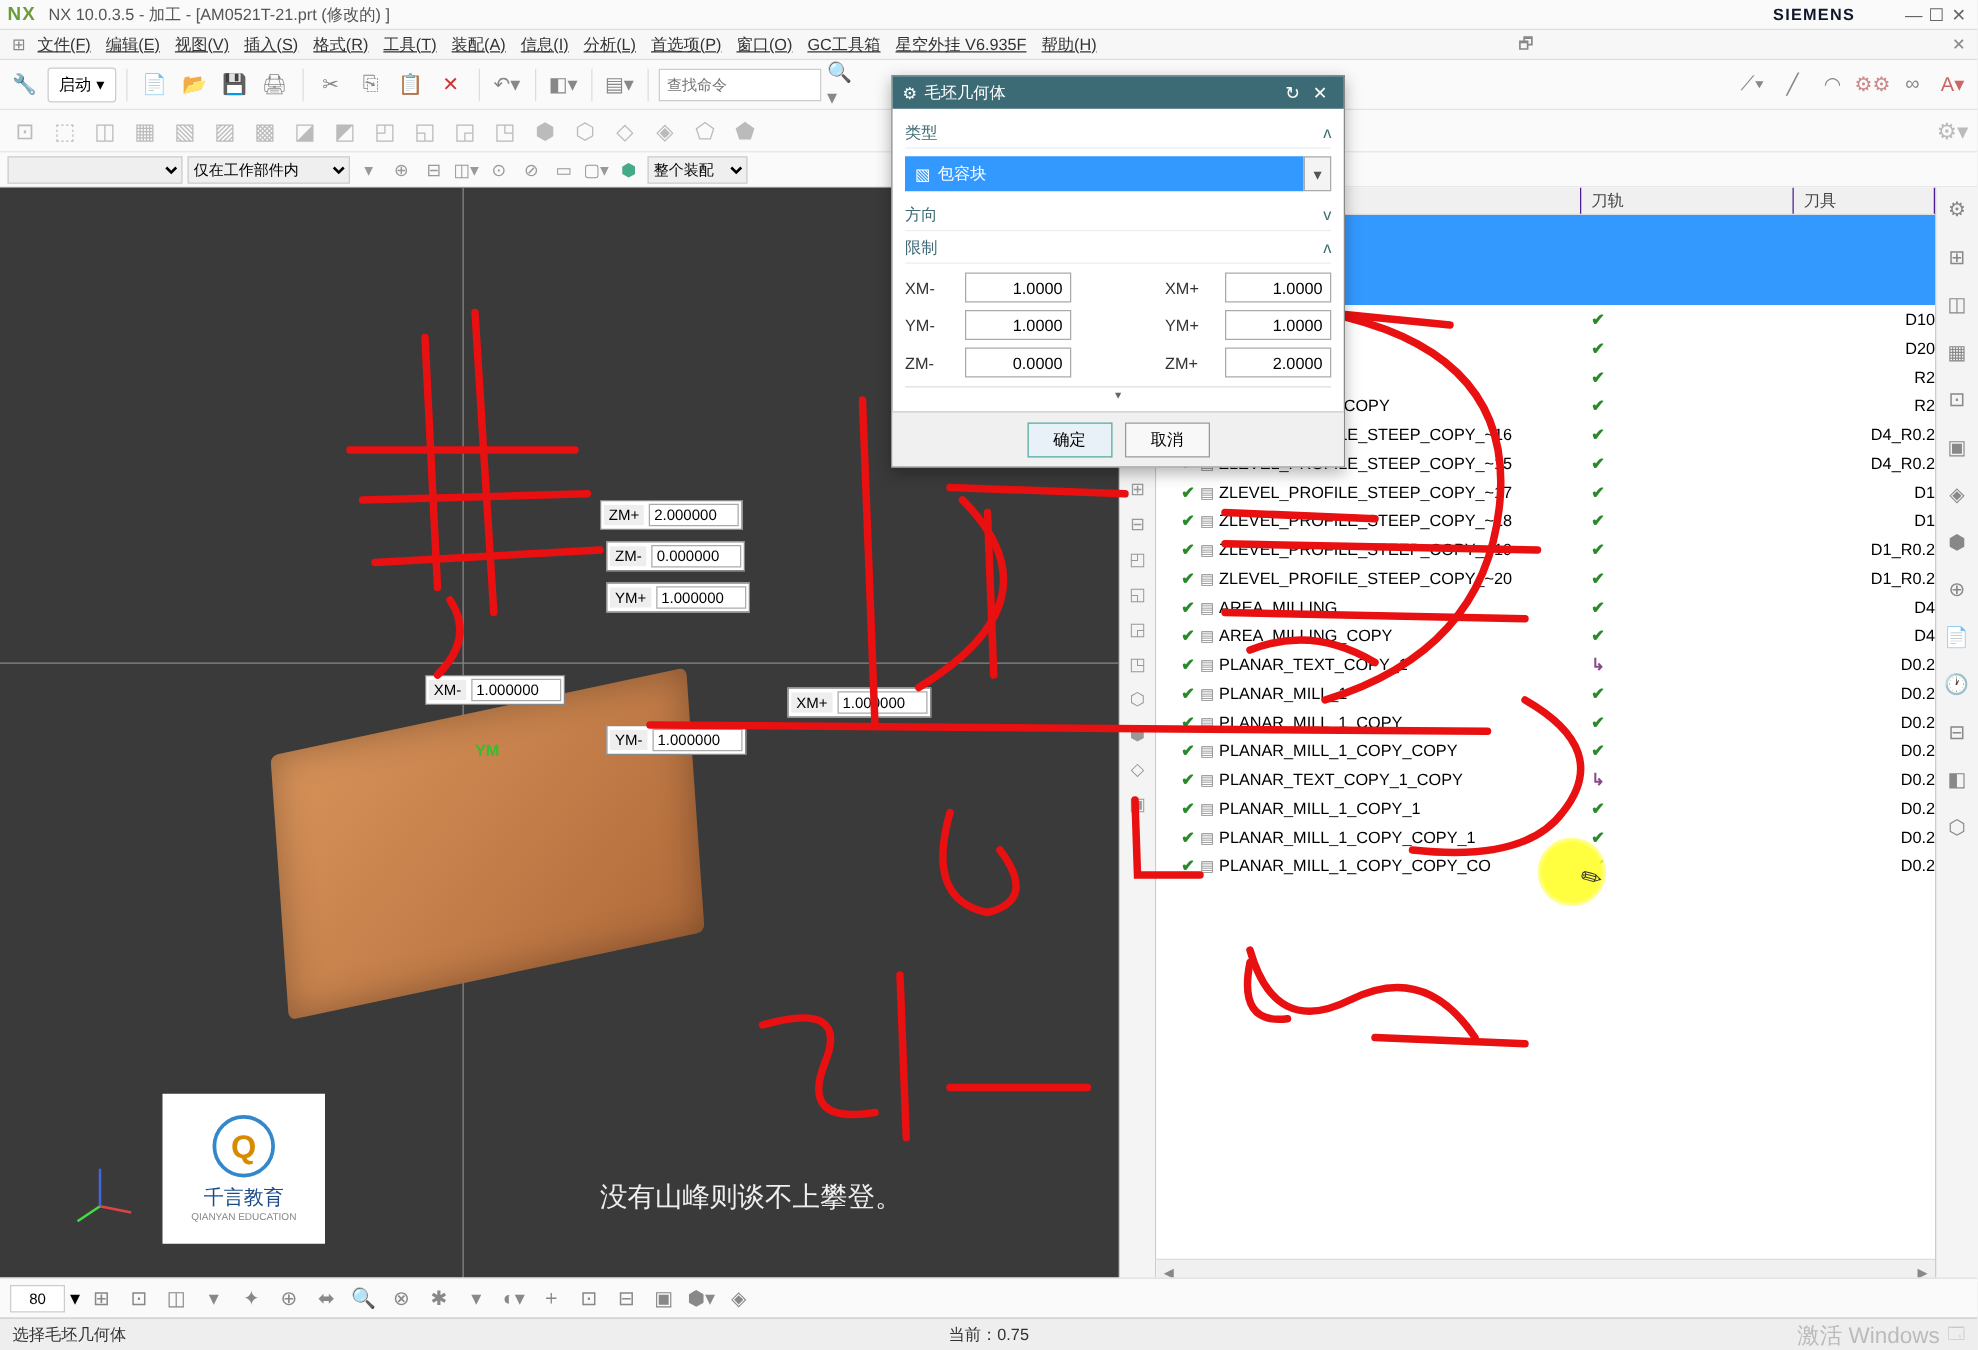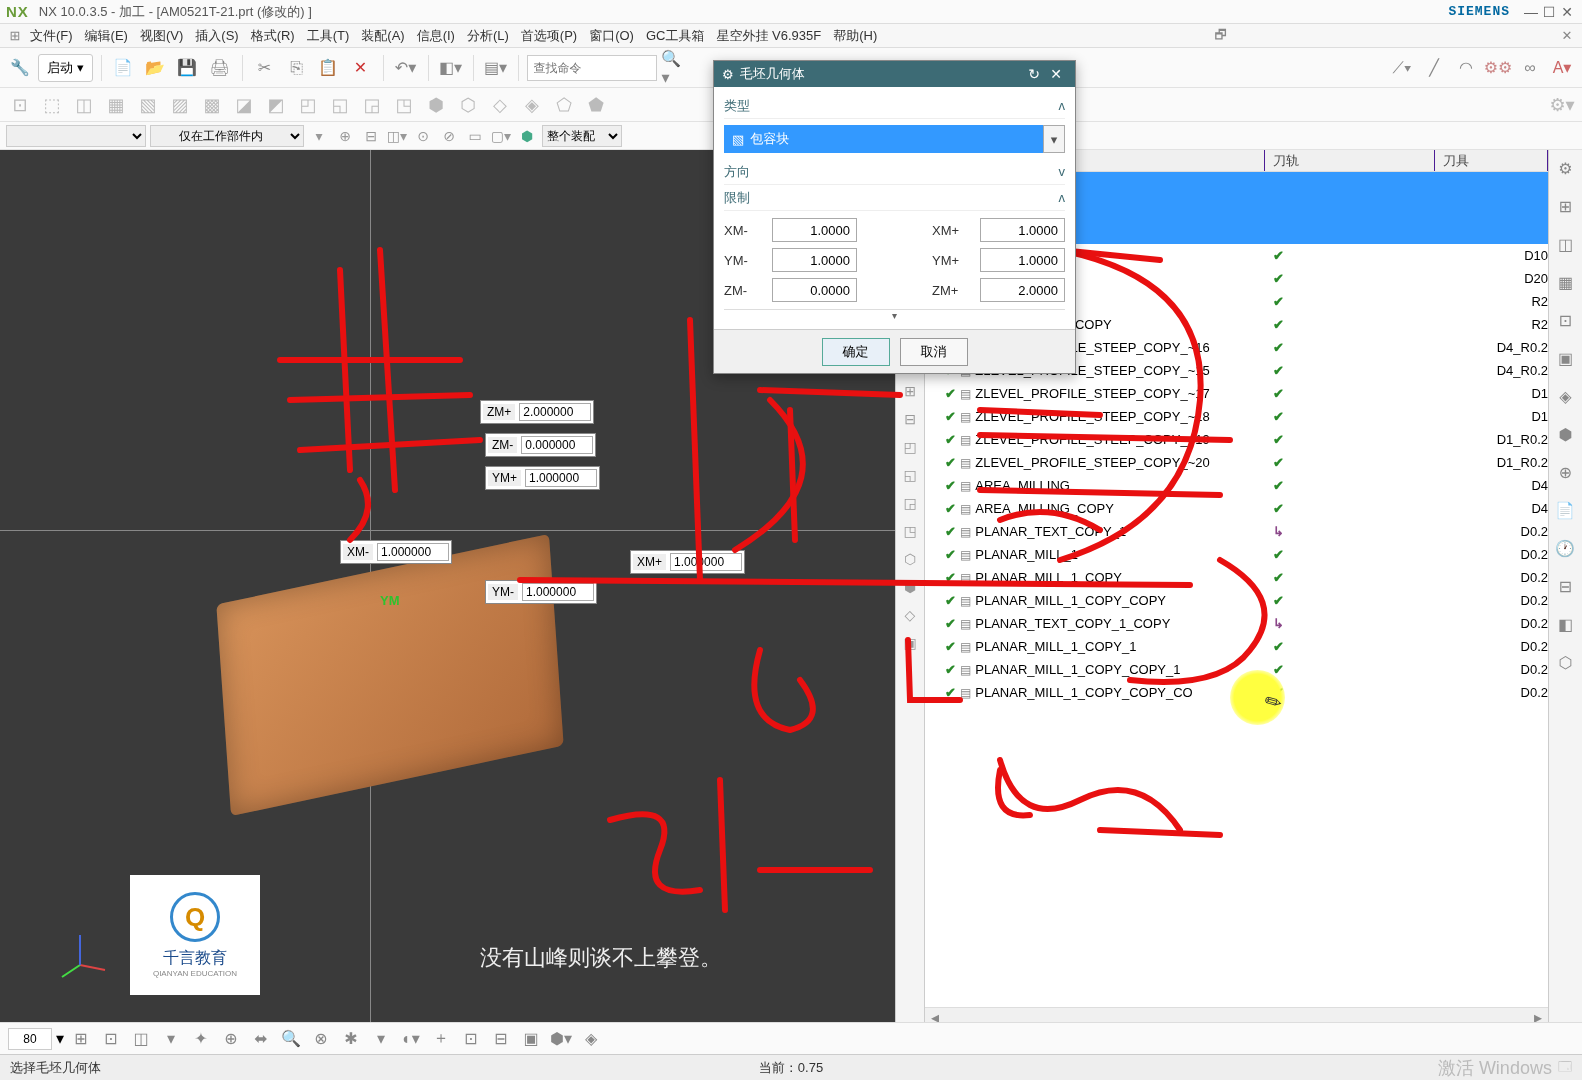--- a/index.html
+++ b/index.html
@@ -2,27 +2,27 @@
 <html><head>
 <meta charset="utf-8">
 <style>
 * { margin: 0; padding: 0; box-sizing: border-box; font-family: "Microsoft YaHei", Arial, sans-serif; }
 body { width: 1582px; height: 1080px; overflow: hidden; background: #f0f0f0; position: relative; }
 
 
 .titlebar { height: 24px; background: #fafafa; display: flex; align-items: center; padding: 0 6px; font-size: 13px; color: #555; border-bottom: 1px solid #ddd; }
 .titlebar .nx { color: #6a9c3a; font-weight: bold; margin-right: 10px; font-size: 15px; letter-spacing: 1px;}
 .titlebar .spacer { flex: 1; }
-.titlebar .siemens { color: #0369a1; font-weight: bold; letter-spacing: 1px; margin-right: 12px; font-family: Liberation Mono, monospace; }
+.titlebar .siemens { color: #0f172a; font-weight: bold; letter-spacing: 1px; margin-right: 38px; }
 .titlebar .winbtn { width: 18px; text-align: center; color: #666; font-size: 14px; }
 
 
 .menubar { height: 24px; background: #f7f7f7; display: flex; align-items: center; padding: 0 6px; font-size: 13px; color: #333; border-bottom: 1px solid #ddd; }
 .menubar .icon-sm { width: 18px; text-align: center; color: #888; }
-.menubar .mi { padding: 0 6px; }
+.menubar .mi { padding: 0 6px; text-decoration: underline; }
 .menubar .restore { width: 18px; text-align: center; margin-left: auto; color: #888; }
 
 
 .toolbar { height: 40px; background: #fafafa; border-bottom: 1px solid #e2e2e2; display: flex; align-items: center; padding: 0 6px; gap: 4px; }
 .toolbar .btn { width: 28px; height: 28px; display: flex; align-items: center; justify-content: center; color: #888; border: 1px solid transparent; border-radius: 2px; font-size: 16px; }
 .toolbar .start { display: flex; align-items: center; padding: 0 8px; height: 28px; border: 1px solid #ccc; border-radius: 3px; font-size: 13px; background: #fff; }
 .toolbar .search { height: 26px; width: 130px; border: 1px solid #ccc; padding: 0 6px; font-size: 12px; }
 .toolbar .sep { width: 1px; height: 26px; background: #ddd; margin: 0 4px; }
 
 .toolbar2 { height: 34px; background: #fafafa; border-bottom: 1px solid #e2e2e2; display: flex; align-items: center; padding: 0 6px; gap: 4px; }
@@ -191,21 +191,21 @@
   <span class="btn">◇</span>
   <span class="btn">◈</span>
   <span class="btn">⬠</span>
   <span class="btn">⬟</span>
   <span style="flex:1"></span>
   <span class="btn">⚙▾</span>
 </div>
 
 <div class="toolbar3">
   <select style="width:140px;"><option></option></select>
-  <select style="width:154px;text-align:center;"><option>仅在工作部件内</option></select>
+  <select style="width:130px;"><option>仅在工作部件内</option></select>
   <span class="btn">▾</span>
   <span class="btn">⊕</span>
   <span class="btn">⊟</span>
   <span class="btn">◫▾</span>
   <span class="btn">⊙</span>
   <span class="btn">⊘</span>
   <span class="btn">▭</span>
   <span class="btn">▢▾</span>
   <span class="btn" style="color:#4a8;">⬢</span>
   <select style="width:80px;"><option>整个装配</option></select>

